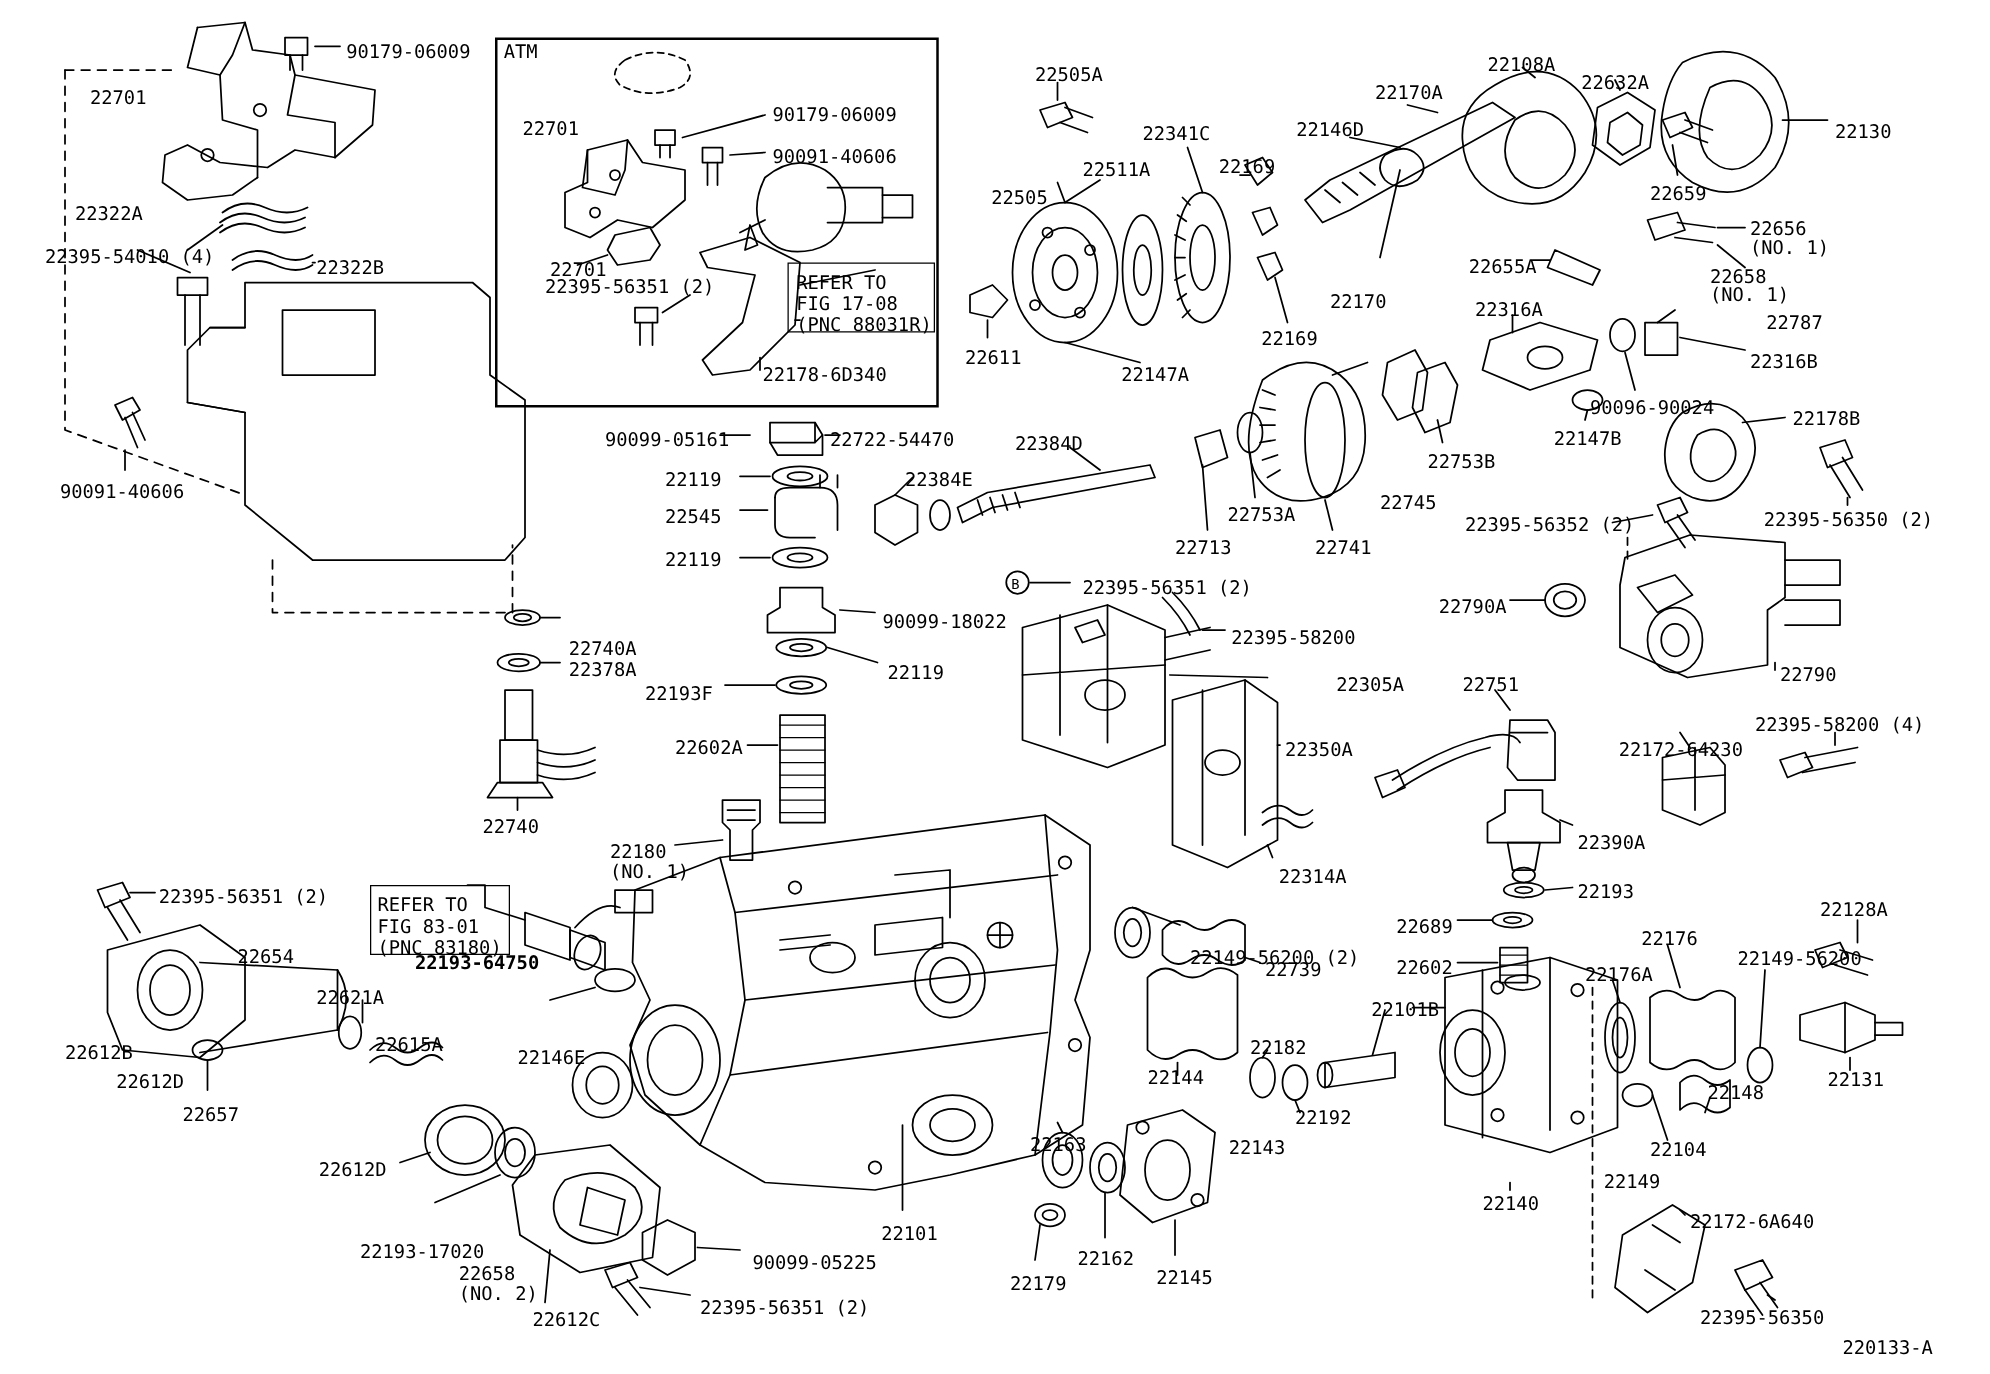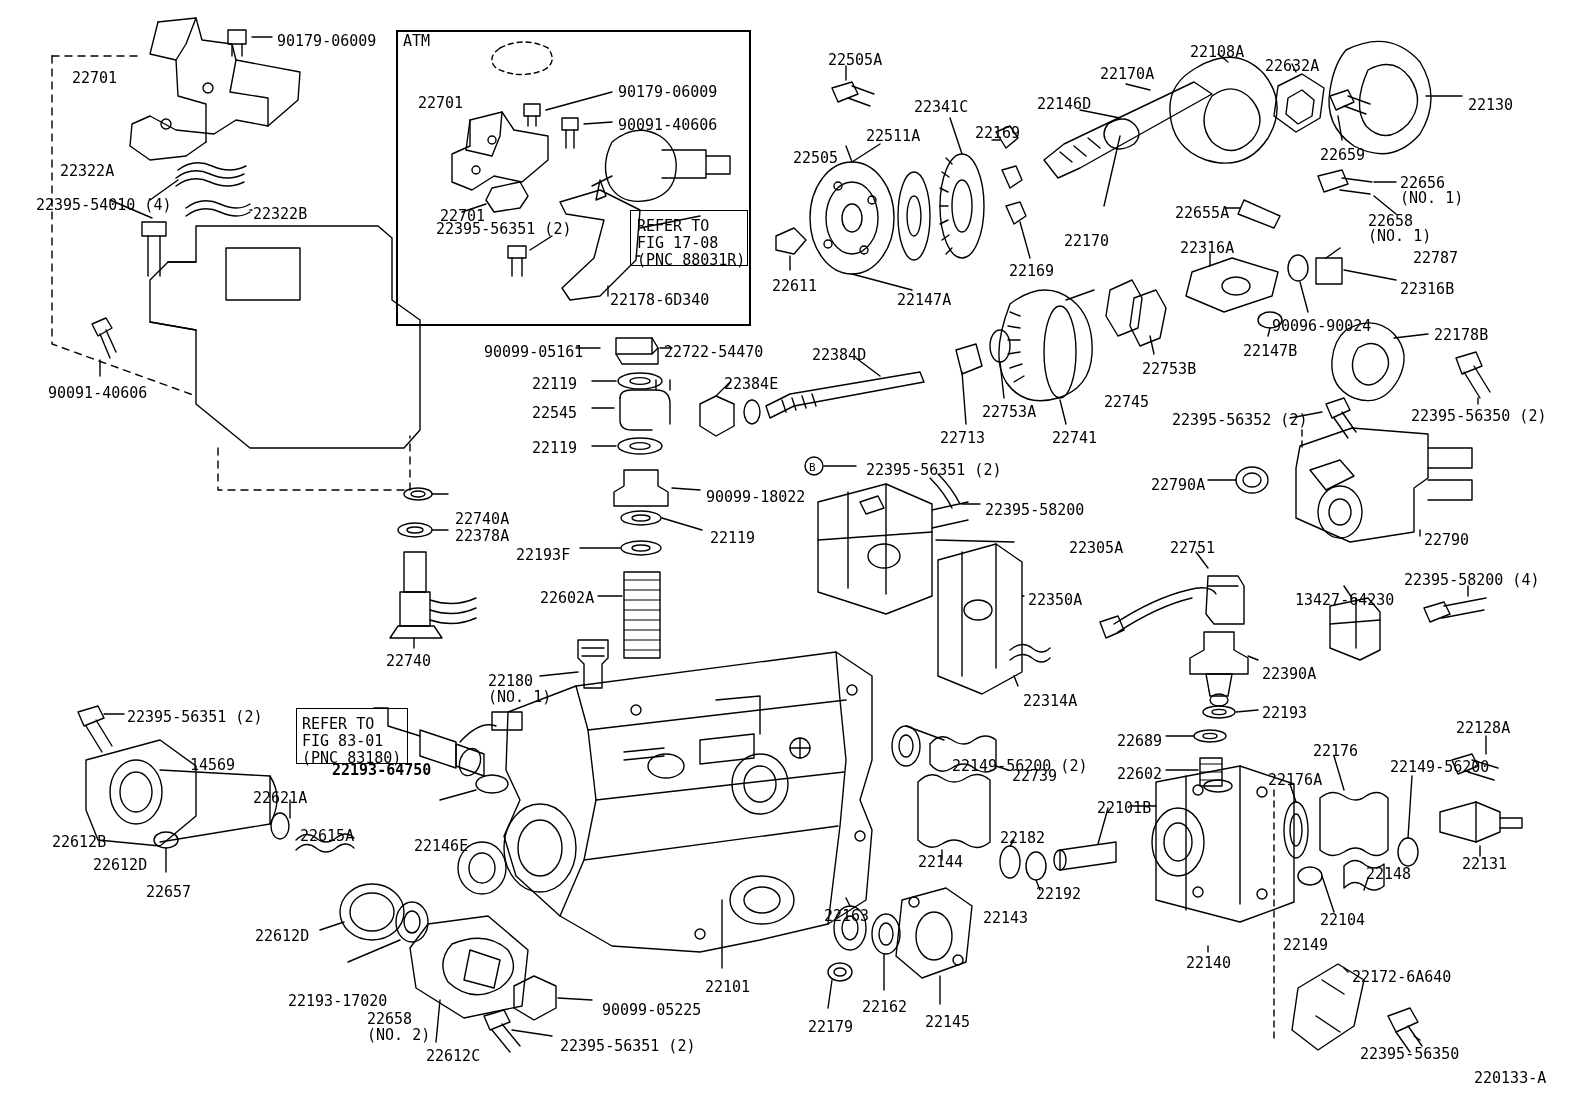--- a/index.html
+++ b/index.html
@@ -525,21 +525,21 @@
       <div class="lbl" style="left: 706px; top: 489px;">90099-18022</div>
       <div class="lbl" style="left: 540px; top: 590px;">22602A</div>
       <div class="lbl" style="left: 386px; top: 653px;">22740</div>
       <div class="lbl" style="left: 488px; top: 673px;">22180</div>
       <div class="lbl" style="left: 488px; top: 689px;">(NO. 1)</div>
       <div class="lbl" style="left: 302px; top: 716px;">REFER TO</div>
       <div class="lbl" style="left: 302px; top: 733px;">FIG 83-01</div>
       <div class="lbl" style="left: 302px; top: 750px;">(PNC 83180)</div>
       <div class="lbl" style="left: 332px; top: 762px; font-weight: bold;">22193-64750</div>
       <div class="lbl" style="left: 127px; top: 709px;">22395-56351 (2)</div>
-      <div class="lbl" style="left: 190px; top: 757px;">14569</div>
+      <div class="lbl" style="left: 190px; top: 757px;">22654</div>
       <div class="lbl" style="left: 253px; top: 790px;">22621A</div>
       <div class="lbl" style="left: 300px; top: 828px;">22615A</div>
       <div class="lbl" style="left: 52px; top: 834px;">22612B</div>
       <div class="lbl" style="left: 93px; top: 857px;">22612D</div>
       <div class="lbl" style="left: 146px; top: 884px;">22657</div>
       <div class="lbl" style="left: 255px; top: 928px;">22612D</div>
       <div class="lbl" style="left: 414px; top: 838px;">22146E</div>
       <div class="lbl" style="left: 288px; top: 993px;">22193-17020</div>
       <div class="lbl" style="left: 367px; top: 1011px;">22658</div>
       <div class="lbl" style="left: 367px; top: 1027px;">(NO. 2)</div>
@@ -580,21 +580,21 @@
       <div class="lbl" style="left: 1434px; top: 327px;">22178B</div>
       <div class="lbl" style="left: 1411px; top: 408px;">22395-56350 (2)</div>
       <div class="lbl" style="left: 1172px; top: 412px;">22395-56352 (2)</div>
       <div class="lbl" style="left: 1151px; top: 477px;">22790A</div>
       <div class="lbl" style="left: 1424px; top: 532px;">22790</div>
       <div class="lbl" style="left: 866px; top: 462px;">22395-56351 (2)</div>
       <div class="lbl" style="left: 985px; top: 502px;">22395-58200</div>
       <div class="lbl" style="left: 1047px; top: 540px; margin-left: 22px;">22305A</div>
       <div class="lbl" style="left: 1028px; top: 592px;">22350A</div>
       <div class="lbl" style="left: 1170px; top: 540px;">22751</div>
-      <div class="lbl" style="left: 1295px; top: 592px;">13427-64230</div>
+      <div class="lbl" style="left: 1295px; top: 592px;">22172-64230</div>
       <div class="lbl" style="left: 1404px; top: 572px;">22395-58200 (4)</div>
       <div class="lbl" style="left: 1023px; top: 693px;">22314A</div>
       <div class="lbl" style="left: 1262px; top: 666px;">22390A</div>
       <div class="lbl" style="left: 1262px; top: 705px;">22193</div>
       <div class="lbl" style="left: 952px; top: 734px; margin-top: 24px;">22149-56200 (2)</div>
       <div class="lbl" style="left: 1012px; top: 768px;">22739</div>
       <div class="lbl" style="left: 1117px; top: 733px;">22689</div>
       <div class="lbl" style="left: 1117px; top: 766px;">22602</div>
       <div class="lbl" style="left: 1456px; top: 720px;">22128A</div>
       <div class="lbl" style="left: 1313px; top: 743px;">22176</div>

